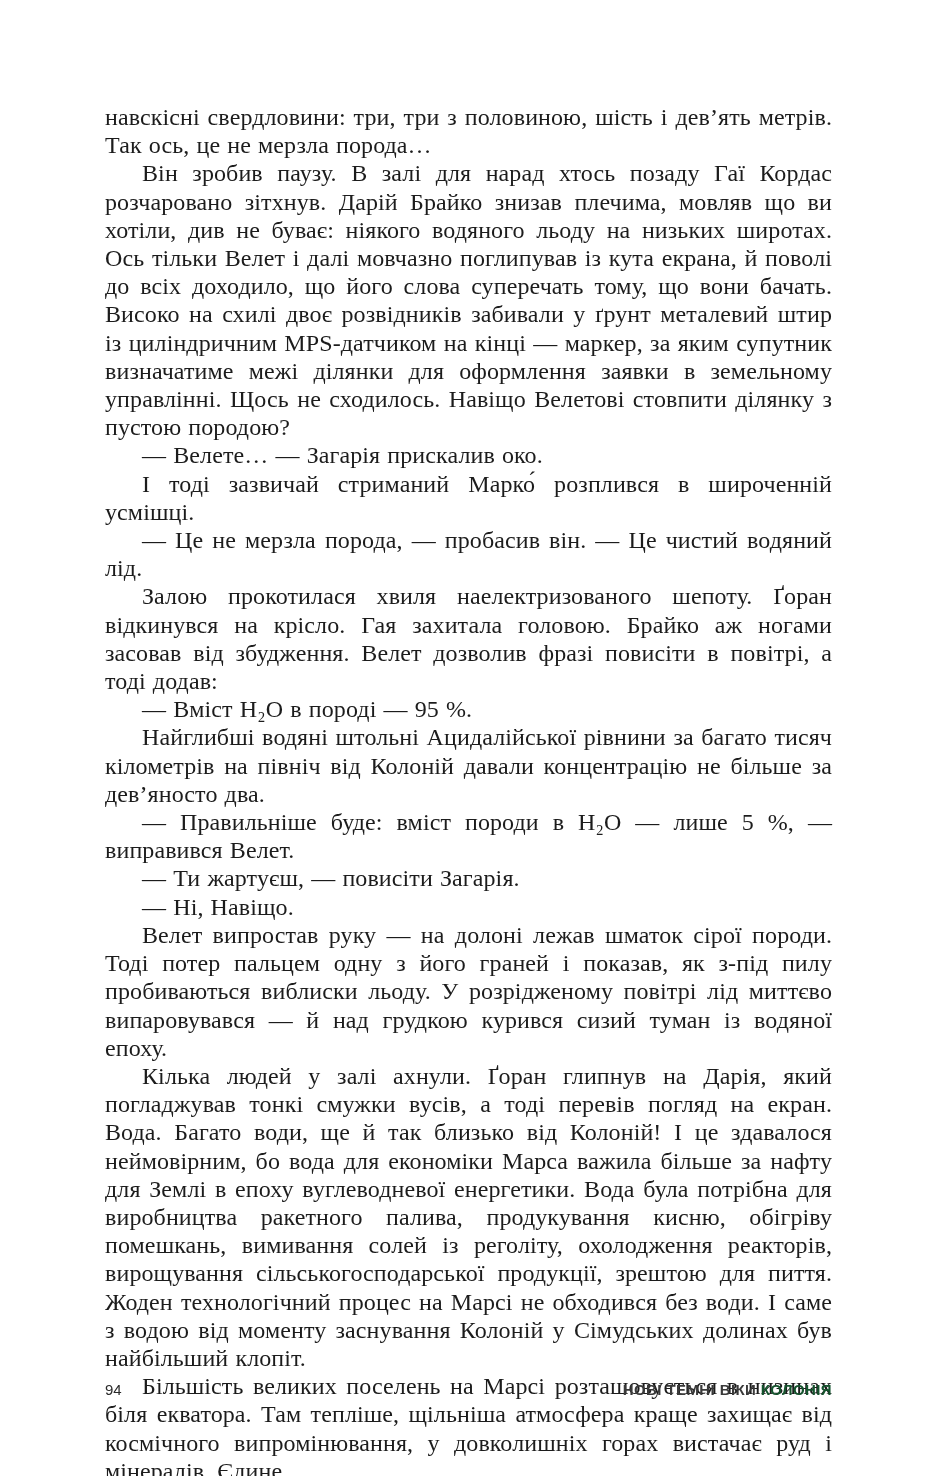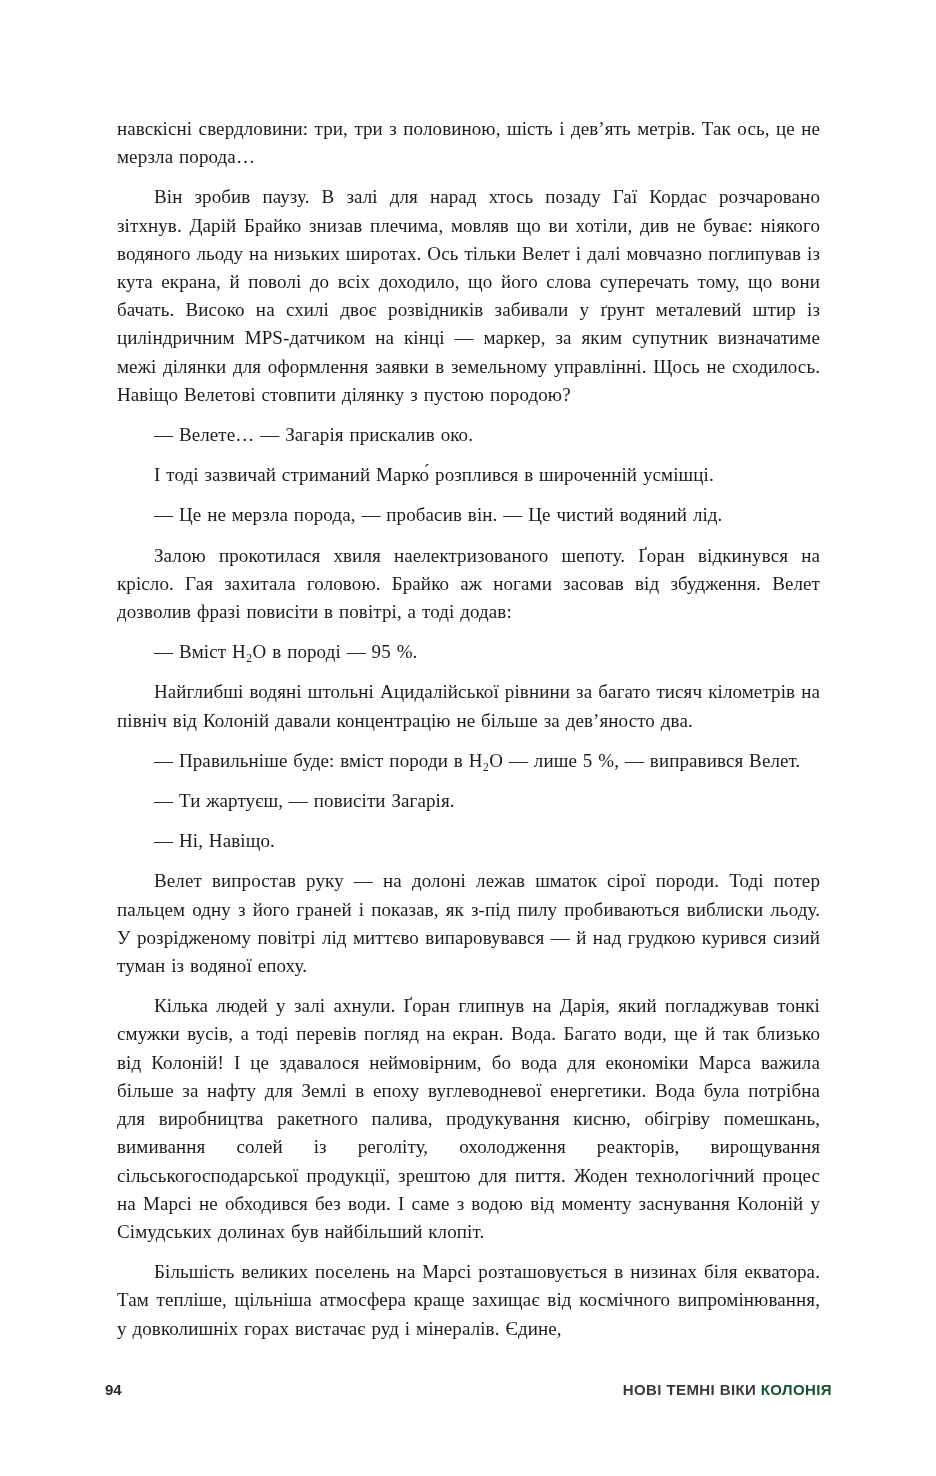--- a/index.html
+++ b/index.html
@@ -19,22 +19,22 @@
     inset: 0;
     background: #ffffff;
   }
   .text-block {
     position: absolute;
     left: 105px;
     width: 727px;
     top: 103px;
   }
   .text-block p {
-    margin: 12px;
-    font-size: 19px;
+    margin: 0;
+    font-size: 24px;
     line-height: 28.2px;
     text-align: justify;
     text-indent: 37px;
     letter-spacing: 0.1px;
     word-spacing: 1px;
   }
   .text-block p.no-indent {
     text-indent: 0;
   }
   .footer {
@@ -43,21 +43,21 @@
     width: 727px;
     top: 1381px;
     display: flex;
     justify-content: space-between;
     align-items: baseline;
     font-family: "Liberation Sans", sans-serif;
     font-size: 15px;
     color: #2a2a2a;
   }
   .footer .page-number {
-    font-weight: 700;
+    font-weight: 400;
   }
   .footer .running-title {
     letter-spacing: 0.4px;
   }
   .footer .series-name {
     font-weight: 700;
     color: #3a3a3a;
   }
   .footer .book-title {
     font-weight: 700;

